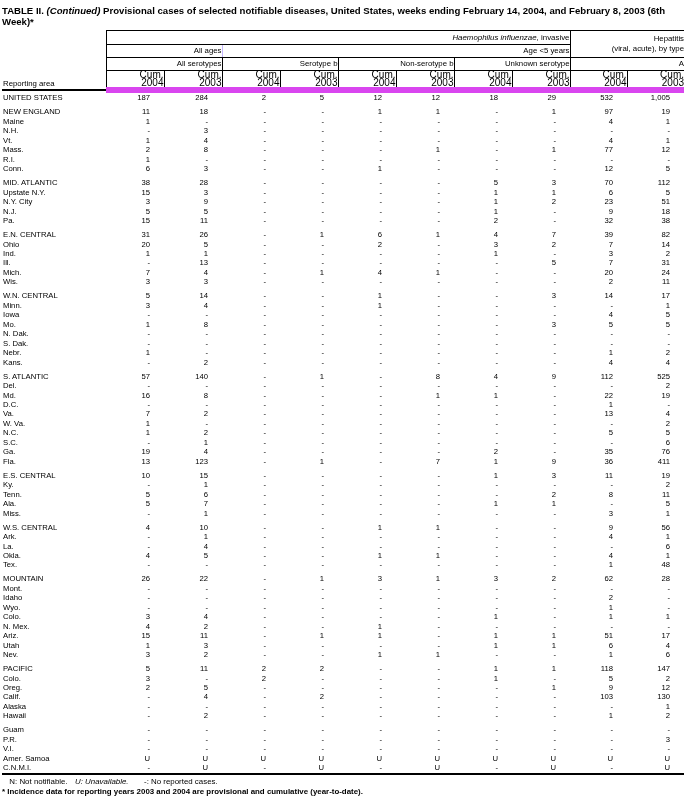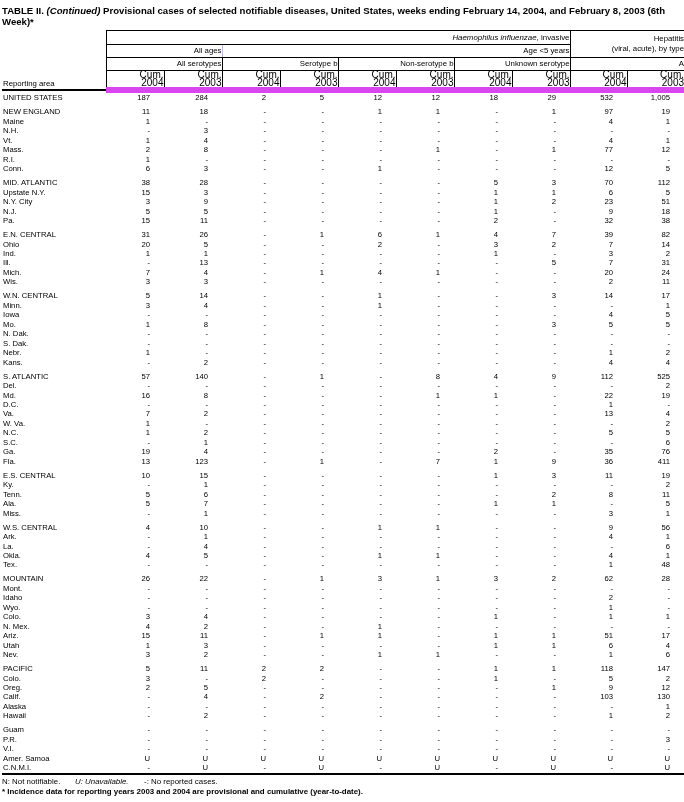--- a/index.html
+++ b/index.html
@@ -51,21 +51,21 @@
 
   tbody tr { height: 9.45px; }
   tbody td { font-size: 7.7px; line-height: 9.45px; vertical-align: bottom; }
   td.area { text-align: left; padding-left: 1px; white-space: nowrap; overflow: hidden; }
   td.num  { text-align: right; padding-right: 14px; white-space: nowrap; }
   tr.sec td { padding-top: 4.6px; }
 
   .legend {
     display: flex; font-size: 7.9px; margin-top: 2px; line-height: 9.5px;
   }
-  .legend span:nth-child(1) { width: 73px; }
+  .legend span:nth-child(1) { width: 73px; text-align: center; }
   .legend span:nth-child(2) { width: 69px; font-style: italic; }
   .note { font-size: 7.9px; line-height: 9.5px; margin-top: 1px; font-weight: bold; }
 </style>
 </head>
 <body>
 
 <div class="page">
 
   <div class="title"><span>TABLE II.</span> <span class="it">(Continued)</span> <span>Provisional cases of selected notifiable diseases, United States, weeks ending February 14, 2004, and February 8, 2003 (6th Week)*</span></div>
 

